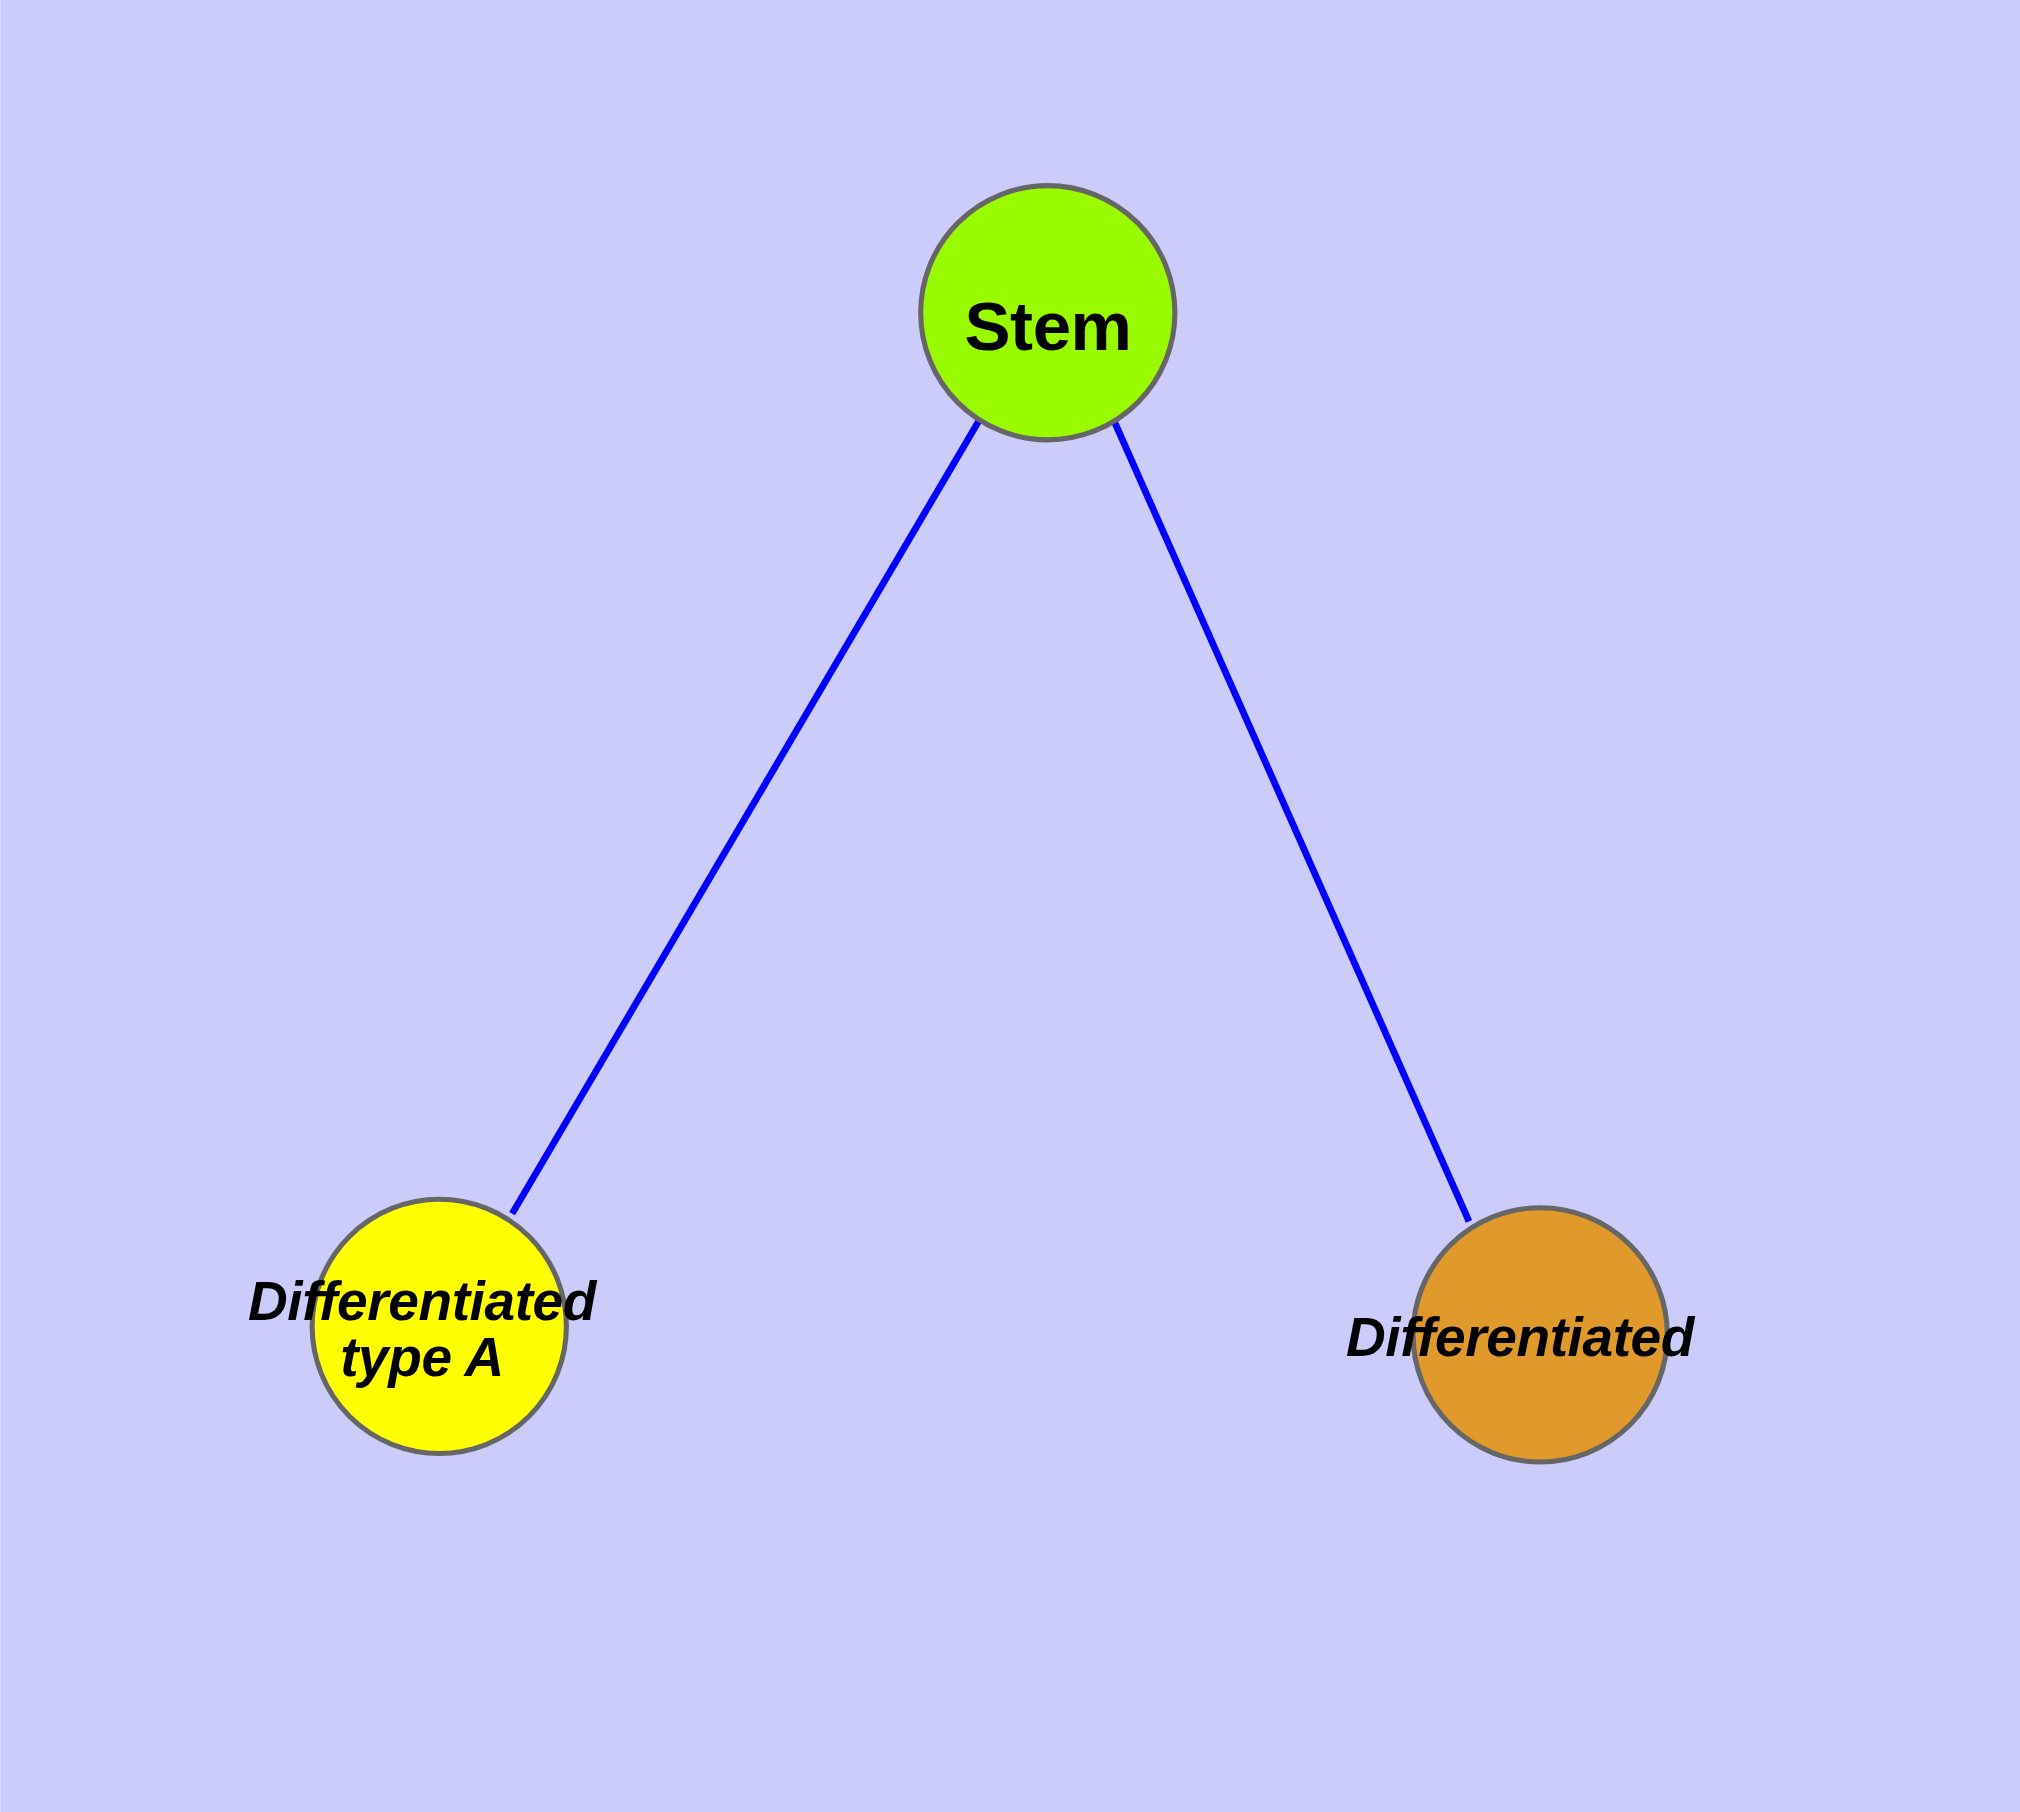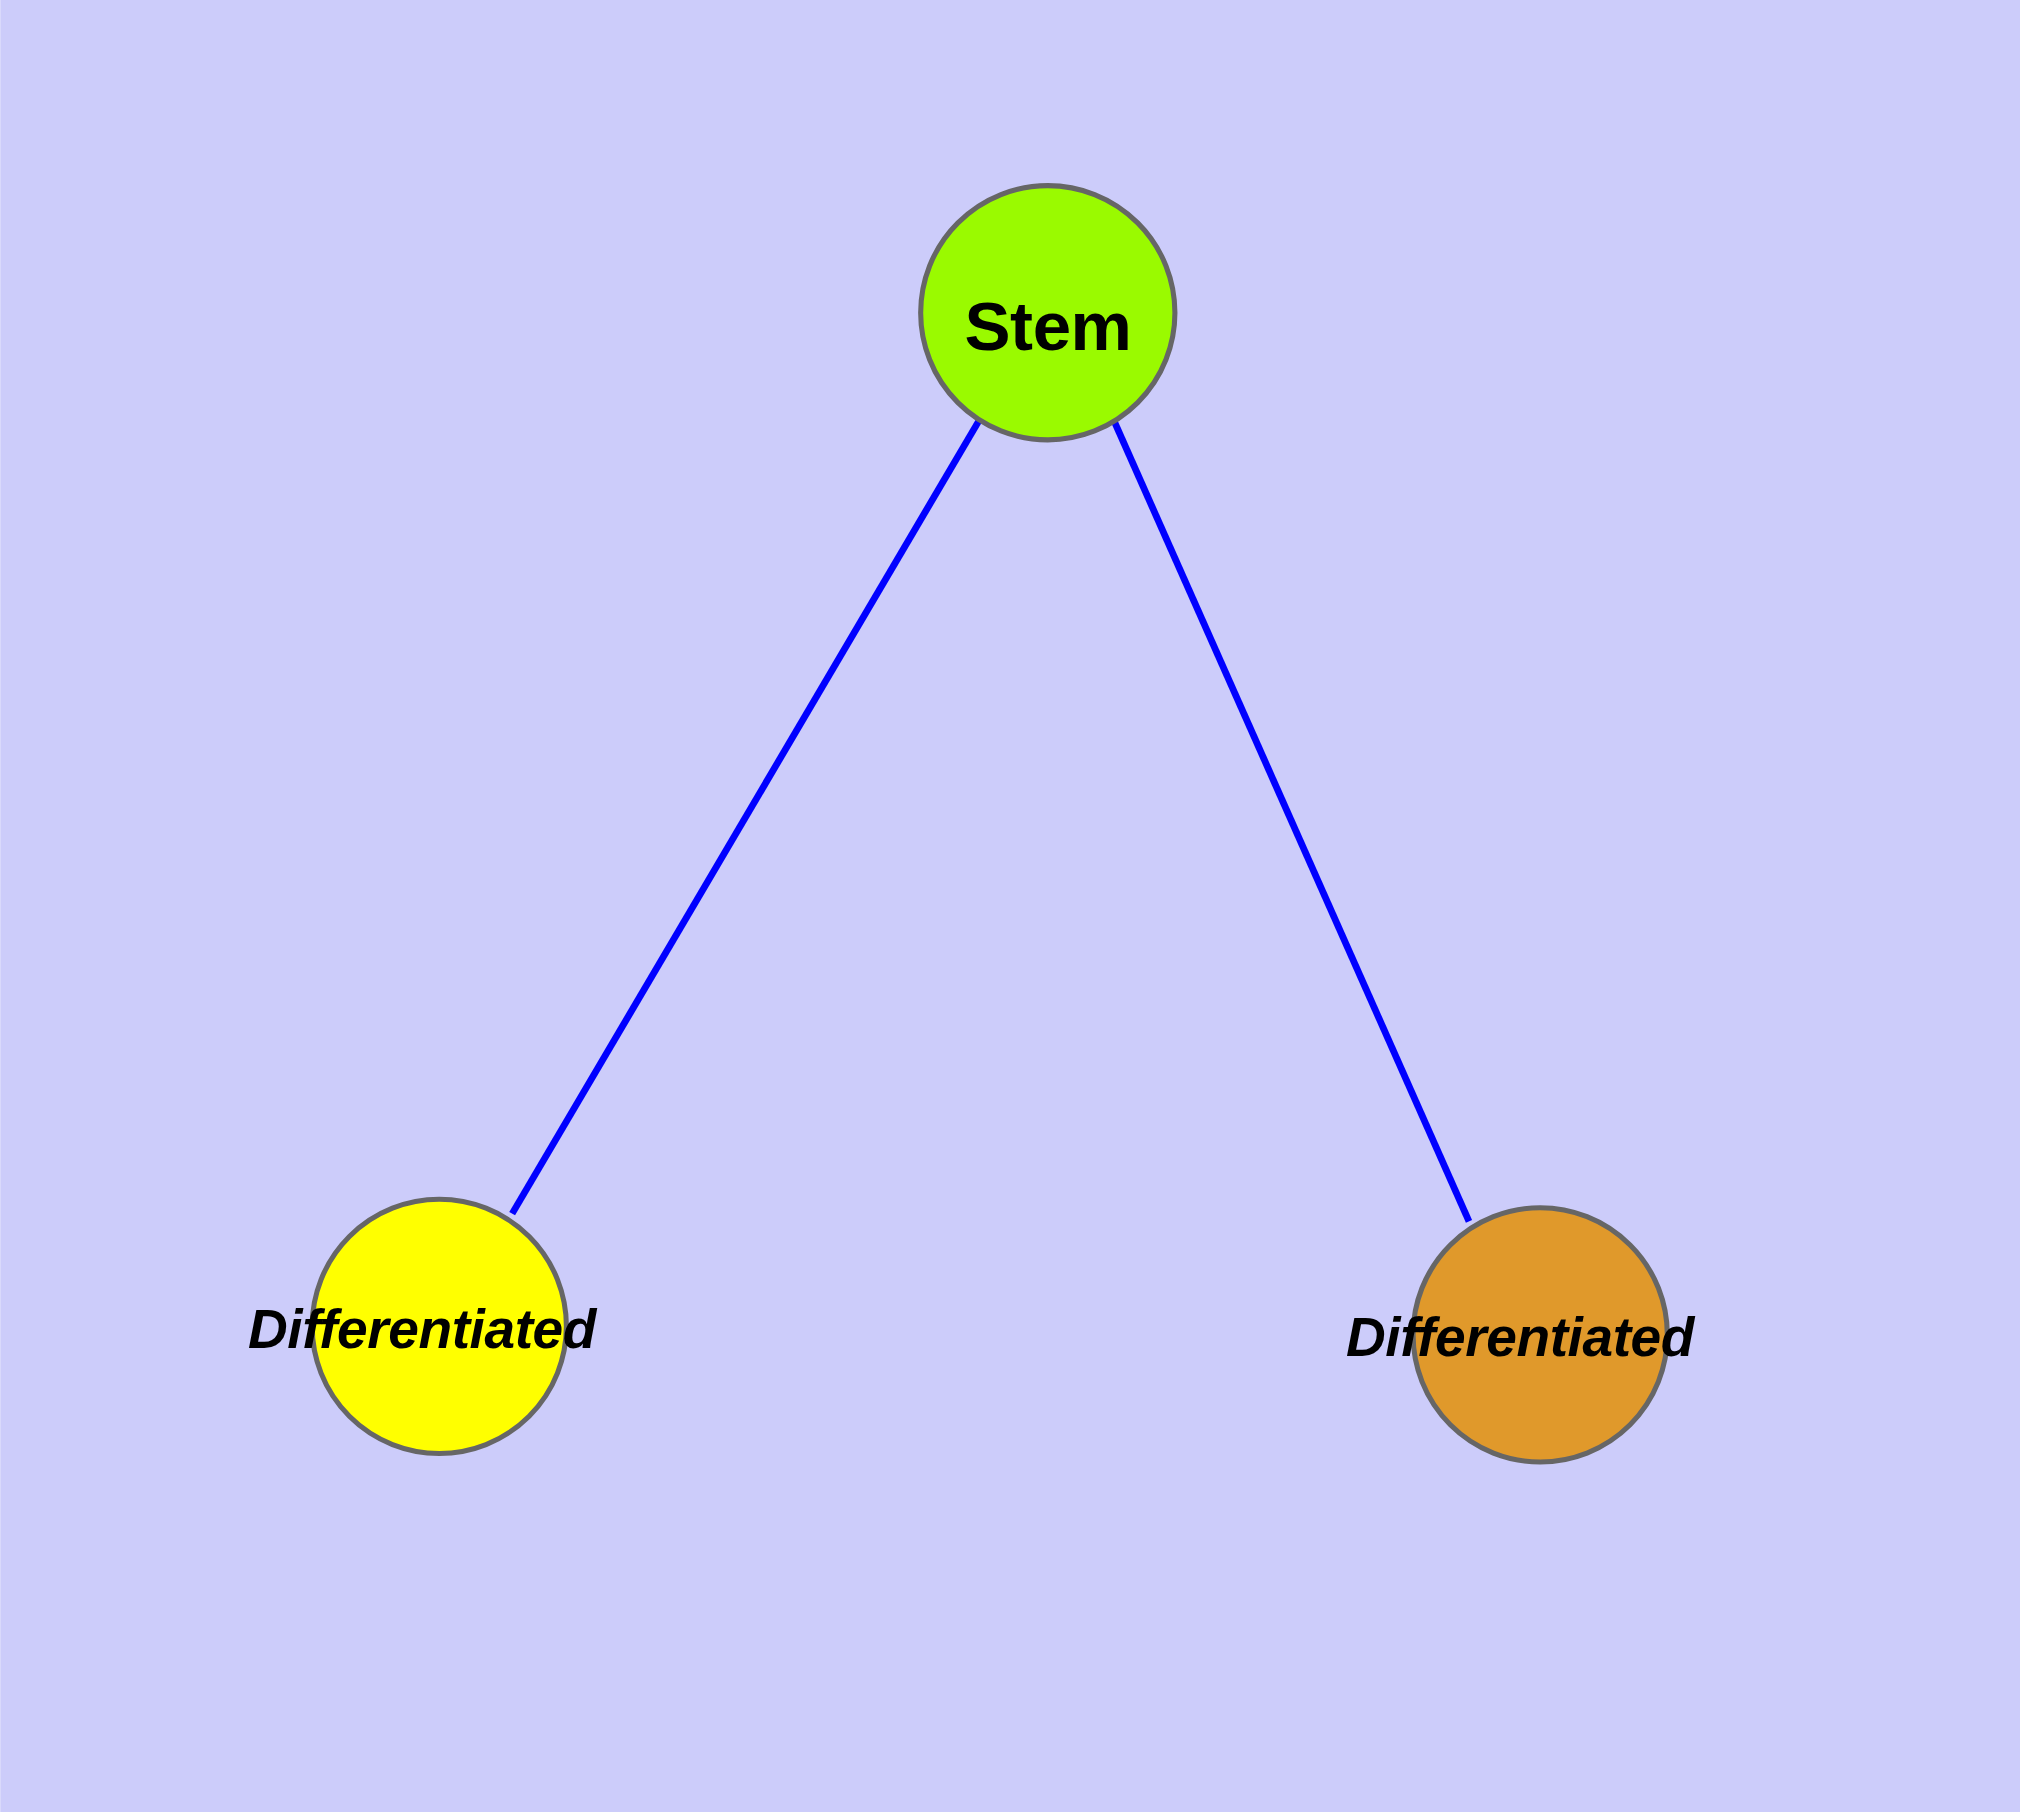--- a/index.html
+++ b/index.html
@@ -61,20 +61,21 @@
 
     <circle id="node-type-a" cx="518" cy="1565" r="150" fill="#FFFF00" stroke="#666666" stroke-width="6"></circle>
 
     <circle id="node-type-b" cx="1817" cy="1575" r="150" fill="#E0992B" stroke="#666666" stroke-width="6"></circle>
 
     <circle id="node-stem" cx="1236" cy="369" r="150" fill="#9AFA00" stroke="#666666" stroke-width="6"></circle>
   </svg>
 
   <div class="node-label" id="label-type-a" style="left: 422px; top: 1329px; color: rgb(0, 0, 0);">
     <span class="lbl-line">Differentiated</span>
+    <span class="lbl-line">type A</span>
   </div>
 
   <div class="node-label" id="label-type-b" style="left: 1520px; top: 1337px; color: rgb(0, 0, 0);">
     <span class="lbl-line">Differentiated</span>
   </div>
 
   <div class="node-label" id="label-stem" style="left: 1048px; top: 315px; color: rgb(0, 0, 0); margin-top: 12px;">
     <span class="lbl-line">Stem</span>
   </div>
 

